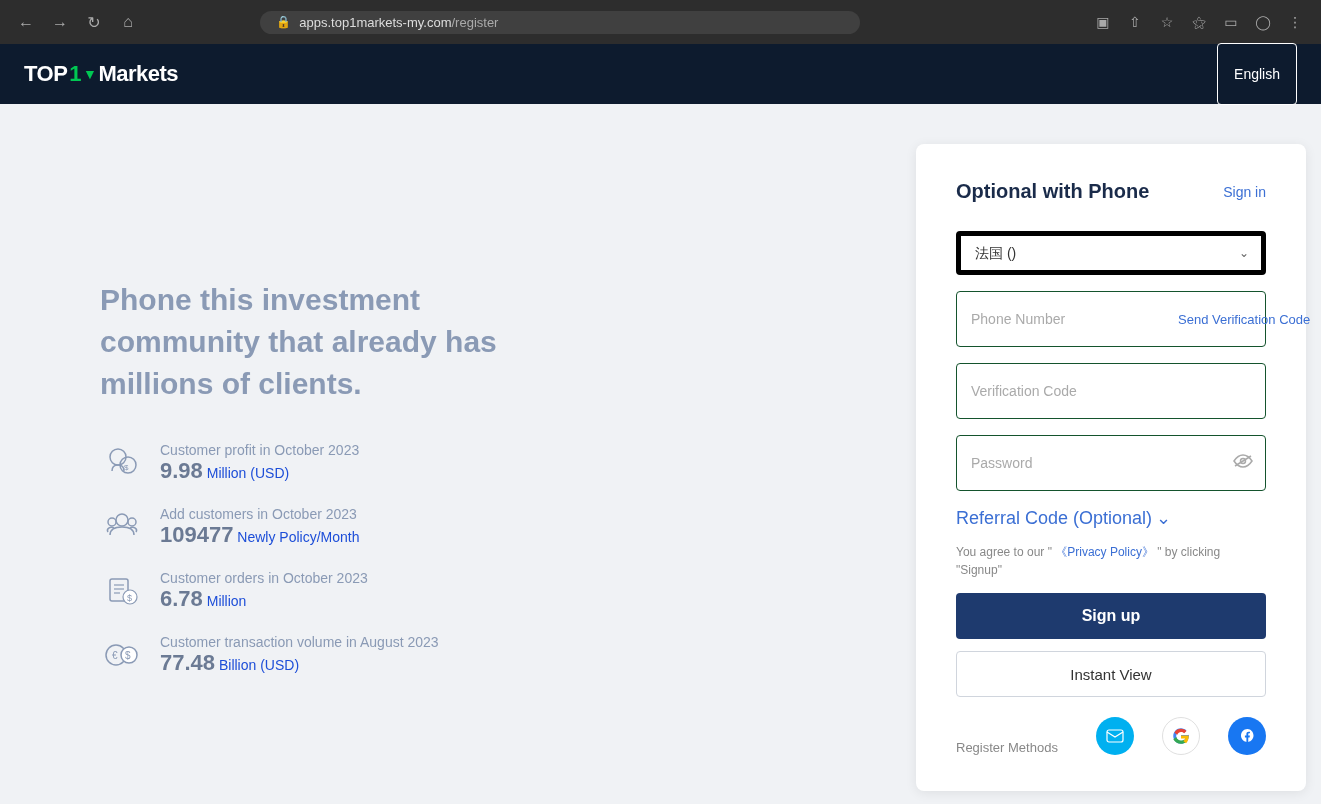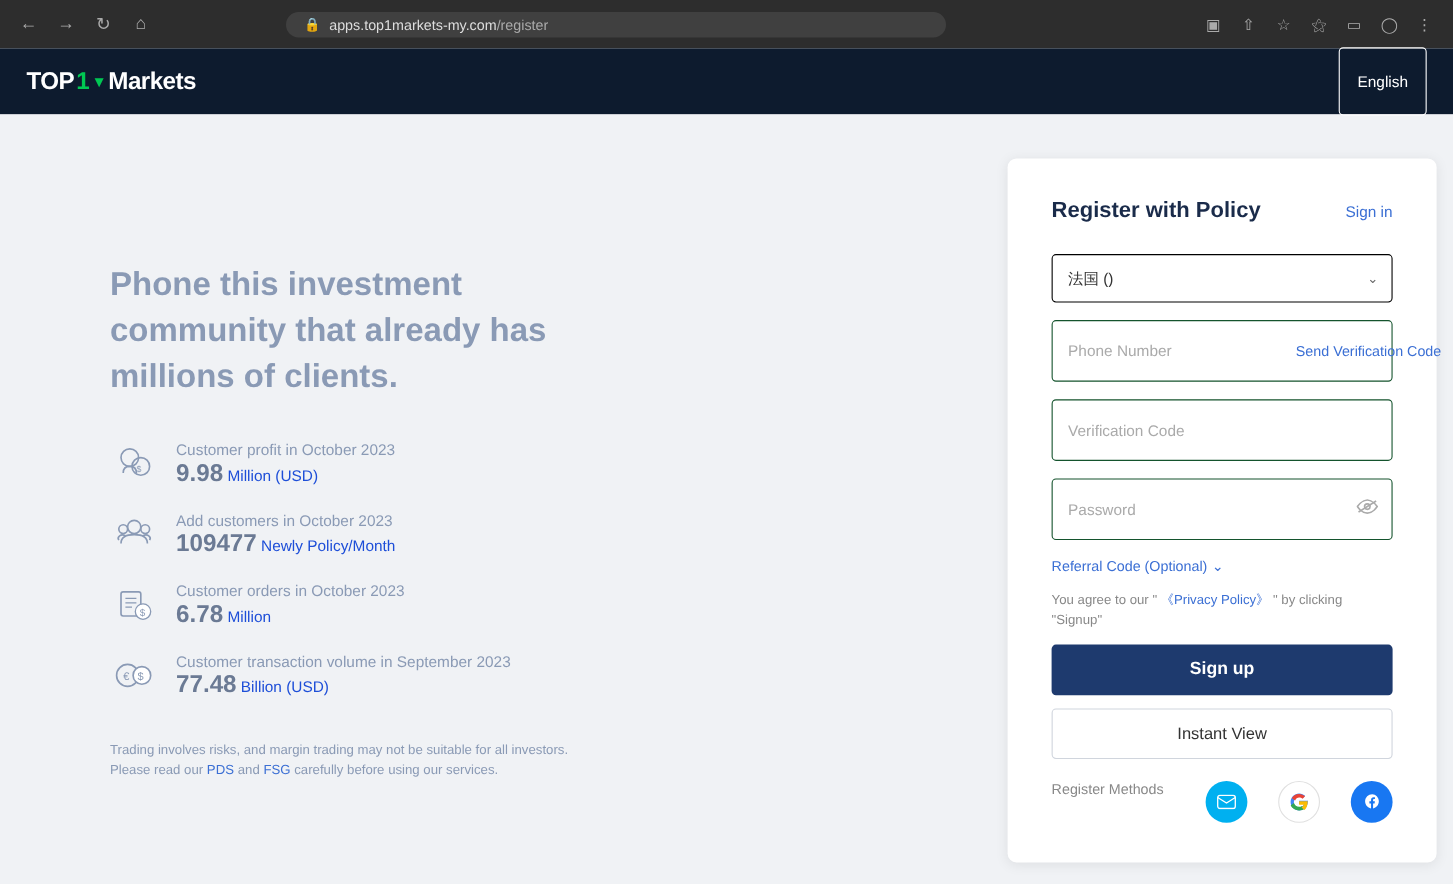--- a/index.html
+++ b/index.html
@@ -141,21 +141,21 @@
       color: #3b6fd4;
       font-size: 14px;
       text-decoration: none;
       cursor: pointer;
     }
 
     
     .form-group { margin-bottom: 16px; }
     .select-wrapper {
       position: relative;
-      border: 1px solid #000000;
+      border: 5px solid #000000;
       border-radius: 4px;
       height: 44px;
       display: flex; align-items: center;
     }
     .country-select {
       width: 100%; height: 100%;
       border: none; background: transparent;
       padding: 0 36px 0 14px;
       font-size: 14px; color: #333;
       appearance: none; cursor: pointer; outline: none;
@@ -187,21 +187,21 @@
     .password-toggle {
       position: absolute; right: 12px; top: 50%; transform: translateY(-50%);
       background: none; border: none; cursor: pointer;
       color: #888; font-size: 16px;
     }
 
     .referral-section {
       margin-bottom: 14px;
     }
     .referral-toggle {
-      color: #3b6fd4; font-size: 13px;
+      color: #3b6fd4; font-size: 18px;
       cursor: pointer; display: flex; align-items: center; gap: 4px;
       background: none; border: none;
     }
 
     .terms-text {
       font-size: 12px;
       color: #888;
       margin-bottom: 14px;
       line-height: 1.5;
     }
@@ -227,21 +227,21 @@
       border: 1.5px solid #d0d5dd;
       border-radius: 4px;
       height: 46px;
       font-size: 15px;
       cursor: pointer;
       margin-bottom: 20px;
     }
 
     .register-methods {
       display: flex;
-      align-items: flex-start;
+      align-items: flex-end;
       gap: 28px;
     }
     .methods-label {
       color: #888; font-size: 13px;
       flex: 1;
     }
     .social-btn {
       width: 38px; height: 38px; border-radius: 50%;
       display: flex; align-items: center; justify-content: center;
       cursor: pointer; border: none;
@@ -353,41 +353,34 @@
       <div class="stat-item">
         <div class="stat-icon">
           <svg viewBox="0 0 40 40" fill="none" xmlns="http://www.w3.org/2000/svg">
             <circle cx="14" cy="20" r="10" stroke="#8a9ab5" stroke-width="1.5" fill="none"></circle>
             <text x="10" y="24" font-size="10" fill="#8a9ab5" font-family="Arial">€</text>
             <circle cx="27" cy="20" r="8" stroke="#8a9ab5" stroke-width="1.5" fill="white"></circle>
             <text x="23" y="24" font-size="10" fill="#8a9ab5" font-family="Arial">$</text>
           </svg>
         </div>
         <div class="stat-text">
-          <div>Customer transaction volume in September 2023</div>
+          <div>Customer transaction volume in August 2023</div>
           <div class="stat-value">
             <span>77.48</span><span class="unit"> Billion (USD)</span>
           </div>
         </div>
       </div>
     </div>
 
-    <p class="disclaimer">
-      <span>Trading involves risks, and margin trading may not be suitable for all investors. Please read our </span>
-      <a href="#">PDS</a>
-      <span> and </span>
-      <a href="#">FSG</a>
-      <span> carefully before using our services.</span>
-    </p>
   </div>
 
   <div class="right-panel">
     <div class="register-card">
       <div class="card-header">
-        <h2 class="card-title">Register with Policy</h2>
+        <h2 class="card-title">Optional with Phone</h2>
         <a href="#" class="sign-in-link">Sign in</a>
       </div>
 
       
       <div class="form-group">
         <div class="select-wrapper">
           <select class="country-select">
             <option>法国 ()</option>
           </select>
           <span class="select-arrow">⌄</span>

